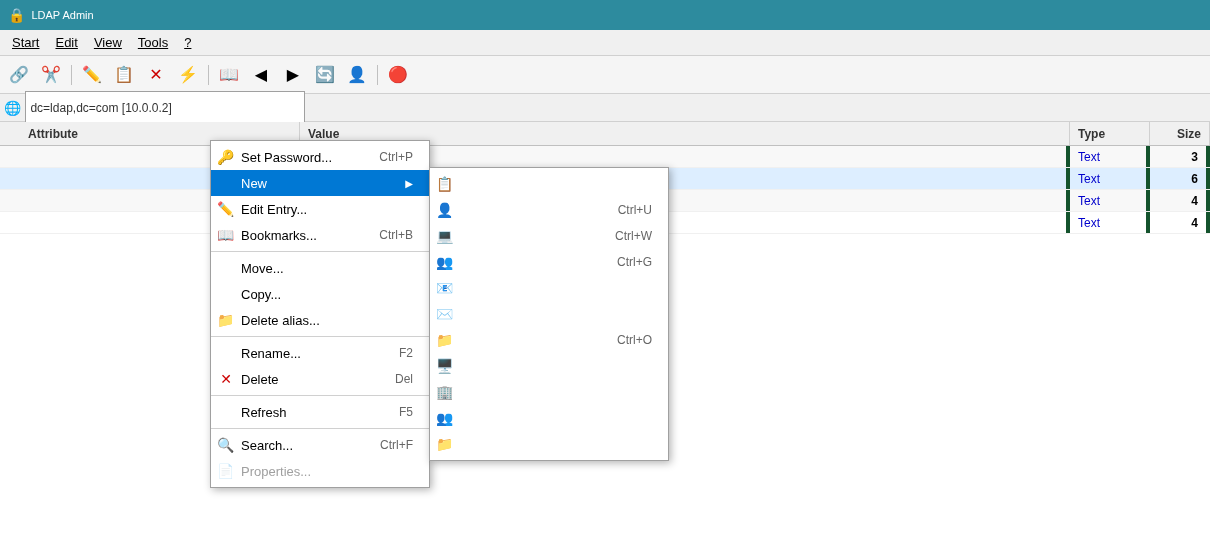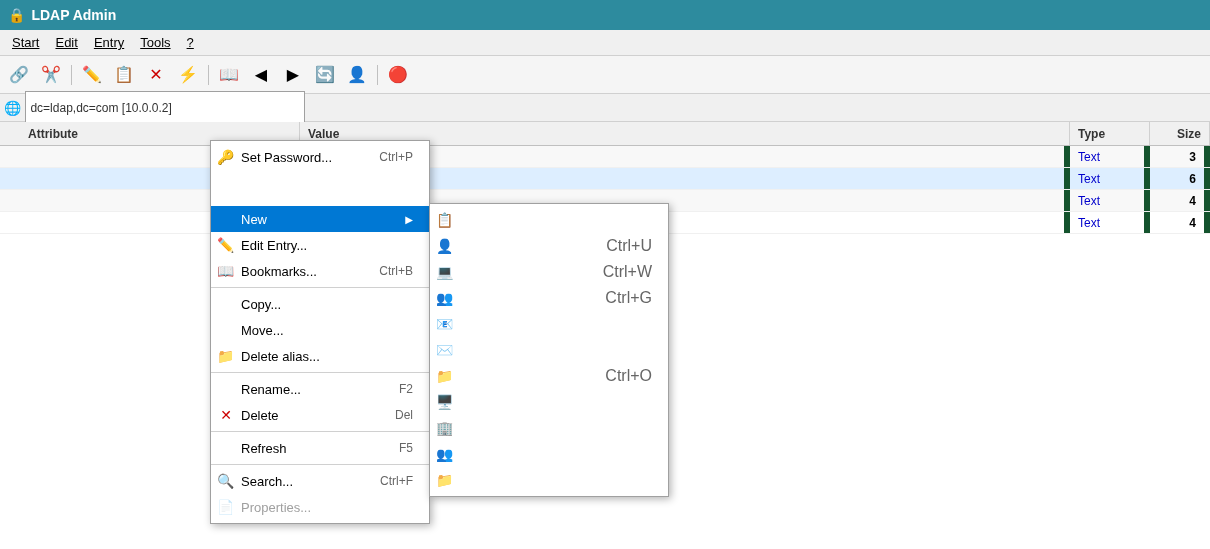--- a/index.html
+++ b/index.html
@@ -17,22 +17,22 @@
     .title-bar {
       background: #2d8b9e;
       color: white;
       height: 30px;
       display: flex;
       align-items: center;
       padding: 0 8px;
       gap: 6px;
     }
     .title-bar-text {
-      font-size: 14px;
-      font-weight: bold;
+      font-size: 11px;
+      font-weight: normal;
     }
 
     
     .menu-bar {
       background: #f0f0f0;
       height: 26px;
       display: flex;
       align-items: center;
       padding: 0 4px;
       border-bottom: 1px solid #d0d0d0;
@@ -137,21 +137,21 @@
       background: #f8f8f8;
     }
     .table-row.highlighted {
       background: #ddeeff;
     }
     .table-cell {
       padding: 0 8px;
       height: 100%;
       display: flex;
       align-items: center;
-      border-right: 6px solid #14532d;
+      border-right: 4px solid #14532d;
       font-size: 12px;
     }
     .cell-type { color: #0000cc; font-weight: 500; }
     .cell-size { justify-content: flex-end; font-weight: 600; }
 
     
     .context-menu-overlay {
       position: absolute;
       top: 0;
       left: 0;
@@ -174,21 +174,20 @@
       display: flex;
       align-items: center;
       padding: 4px 16px 4px 30px;
       cursor: pointer;
       position: relative;
       height: 26px;
     }
     .ctx-item.selected {
       background: #0078d4;
       color: white;
-      margin-top: 36px;
     }
     .ctx-item.disabled {
       color: #a0a0a0;
       cursor: default;
     }
     .ctx-item .shortcut {
       margin-left: auto;
       color: #666;
       font-size: 12px;
     }
@@ -238,21 +237,21 @@
       width: 18px;
       height: 18px;
       display: flex;
       align-items: center;
       justify-content: center;
       font-size: 14px;
     }
     .sub-shortcut {
       margin-left: auto;
       color: #666;
-      font-size: 16px;
+      font-size: 12px;
     }
 
     
     .icon-yellow { color: #e8a000; }
     .icon-blue { color: #0066cc; }
     .icon-red { color: #cc0000; }
     .icon-orange { color: #cc6600; }
     .icon-gray { color: #666666; }
     .icon-purple { color: #6600cc; }
     .icon-teal { color: #008888; }
@@ -261,21 +260,21 @@
 <body>
 
 <div class="title-bar">
   <span style="font-size:14px;">🔒</span>
   <span class="title-bar-text">LDAP Admin</span>
 </div>
 
 <div class="menu-bar">
   <div class="menu-item">Start</div>
   <div class="menu-item">Edit</div>
-  <div class="menu-item">Entry</div>
+  <div class="menu-item">View</div>
   <div class="menu-item">Tools</div>
   <div class="menu-item">?</div>
 </div>
 
 <div class="toolbar">
   <div class="toolbar-btn" title="Connect">🔗</div>
   <div class="toolbar-btn" title="Disconnect">✂️</div>
   <div class="toolbar-separator"></div>
   <div class="toolbar-btn" title="Edit">✏️</div>
   <div class="toolbar-btn" title="Copy">📋</div>
@@ -405,25 +404,25 @@
 
       <div class="ctx-item">
         <span class="ctx-icon">📖</span>
         <span>Bookmarks...</span>
         <span class="shortcut">Ctrl+B</span>
       </div>
 
       <div class="ctx-separator"></div>
 
       <div class="ctx-item">
+        <span>Move...</span>
+      </div>
+
+      <div class="ctx-item">
         <span>Copy...</span>
-      </div>
-
-      <div class="ctx-item">
-        <span>Move...</span>
       </div>
 
       <div class="ctx-item">
         <span class="ctx-icon icon-yellow">📁</span>
         <span>Delete alias...</span>
       </div>
 
       <div class="ctx-separator"></div>
 
       <div class="ctx-item">

